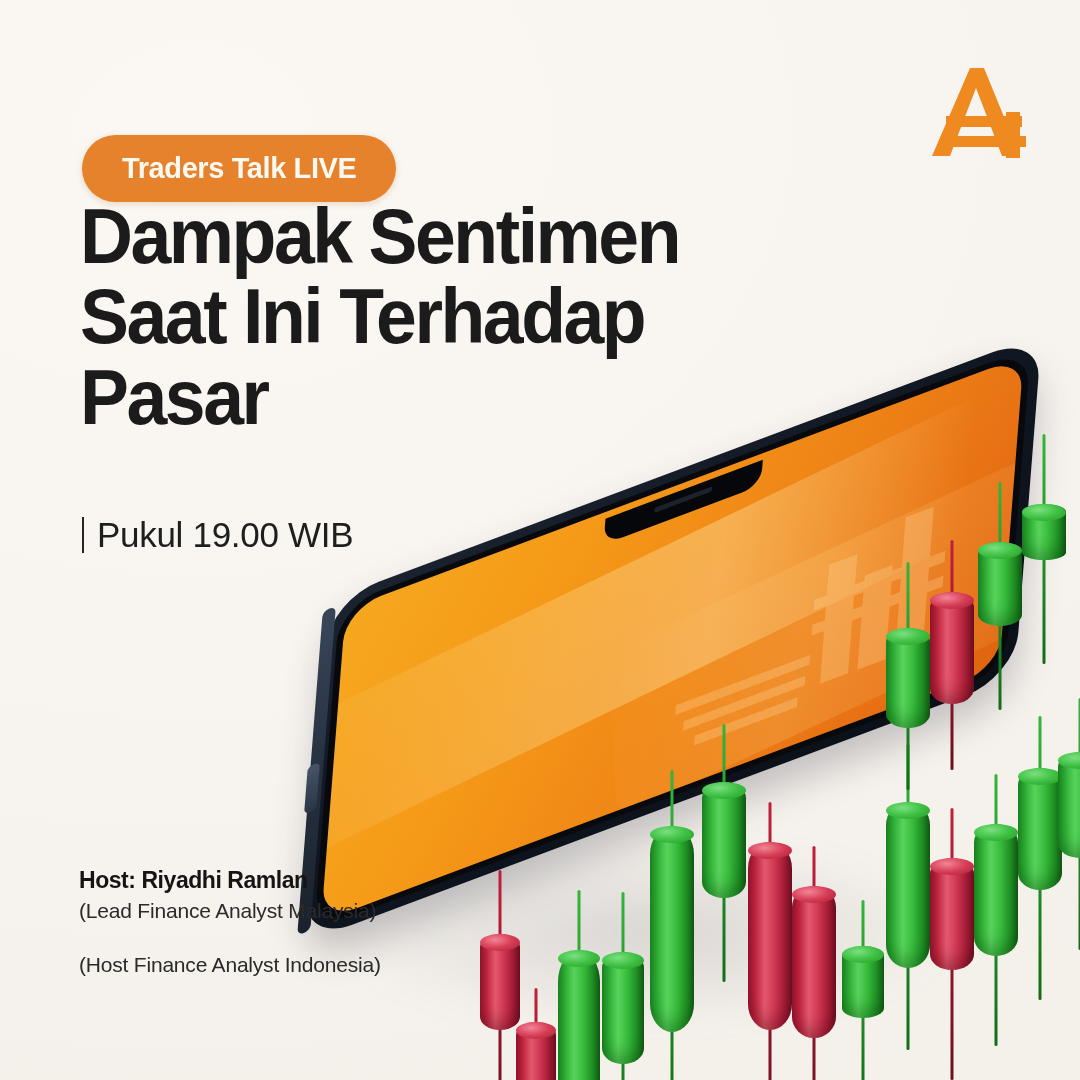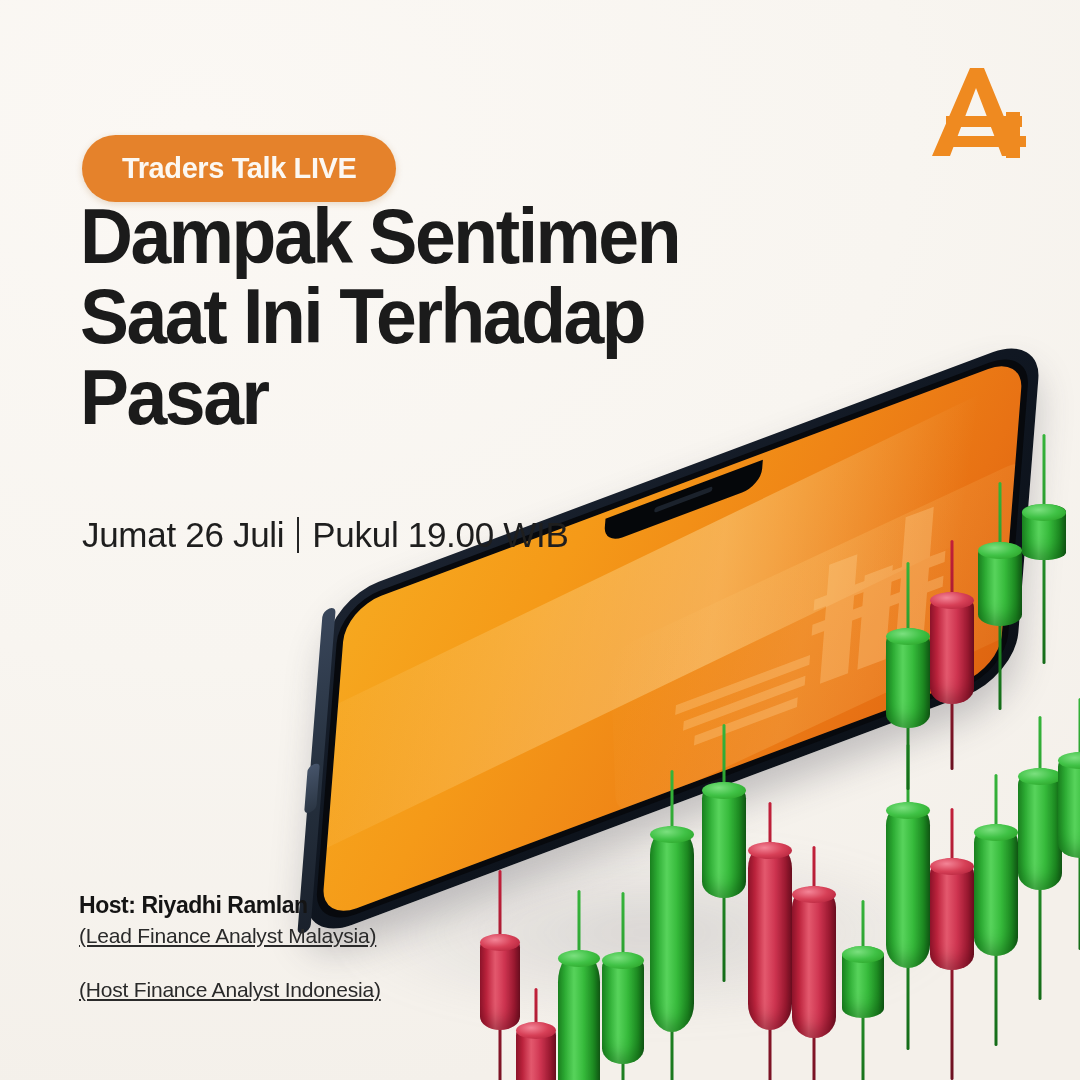--- a/index.html
+++ b/index.html
@@ -73,39 +73,38 @@
     letter-spacing:-.3px;
     white-space:nowrap;
   }
   .dateline .sep{
     display:inline-block;
     width:2px; height:36px;
     background:#242424;
   }
 
   
-  .credits{ position:absolute; left:79px; top:866px;margin-top:25px; }
+  .credits{ position:absolute; left:79px; top:866px; }
   .credit-block{ margin-bottom:26px; }
   .credit-name{
     color:#141414;
     font-size:23px;
     font-weight:bold;
     letter-spacing:-.45px;
     line-height:1.25;
     white-space:nowrap;
   }
   .credit-role{
     color:#2A2A2A;
     font-size:21px;
     font-weight:400;
     letter-spacing:-.2px;
     line-height:1.35;
     margin-top:2px;
     white-space:nowrap;
-    text-decoration:underline;
   }
 
   
   .logo{ position:absolute; right:48px; top:62px; width:104px; height:100px; }
 
   
   .phone-wrap{
     position:absolute; left:330px; top:600px;
     width:820px; height:520px;
     pointer-events:none;
@@ -378,21 +377,20 @@
     <span class="badge-label">Traders Talk LIVE</span>
   </div>
 
   <h1 class="headline">
     <span class="l">Dampak Sentimen</span>
     <span class="l">Saat Ini Terhadap</span>
     <span class="l">Pasar</span>
   </h1>
 
   <div class="dateline">
-    <span>Jumat 26 Juli</span>
     <span class="sep"></span>
     <span>Pukul 19.00 WIB</span>
   </div>
 
   <div class="credits">
     <div class="credit-block">
       <div class="credit-name">Host: Riyadhi Ramlan</div>
       <div class="credit-role">(Lead Finance Analyst Malaysia)</div>
     </div>
     <div class="credit-block">

